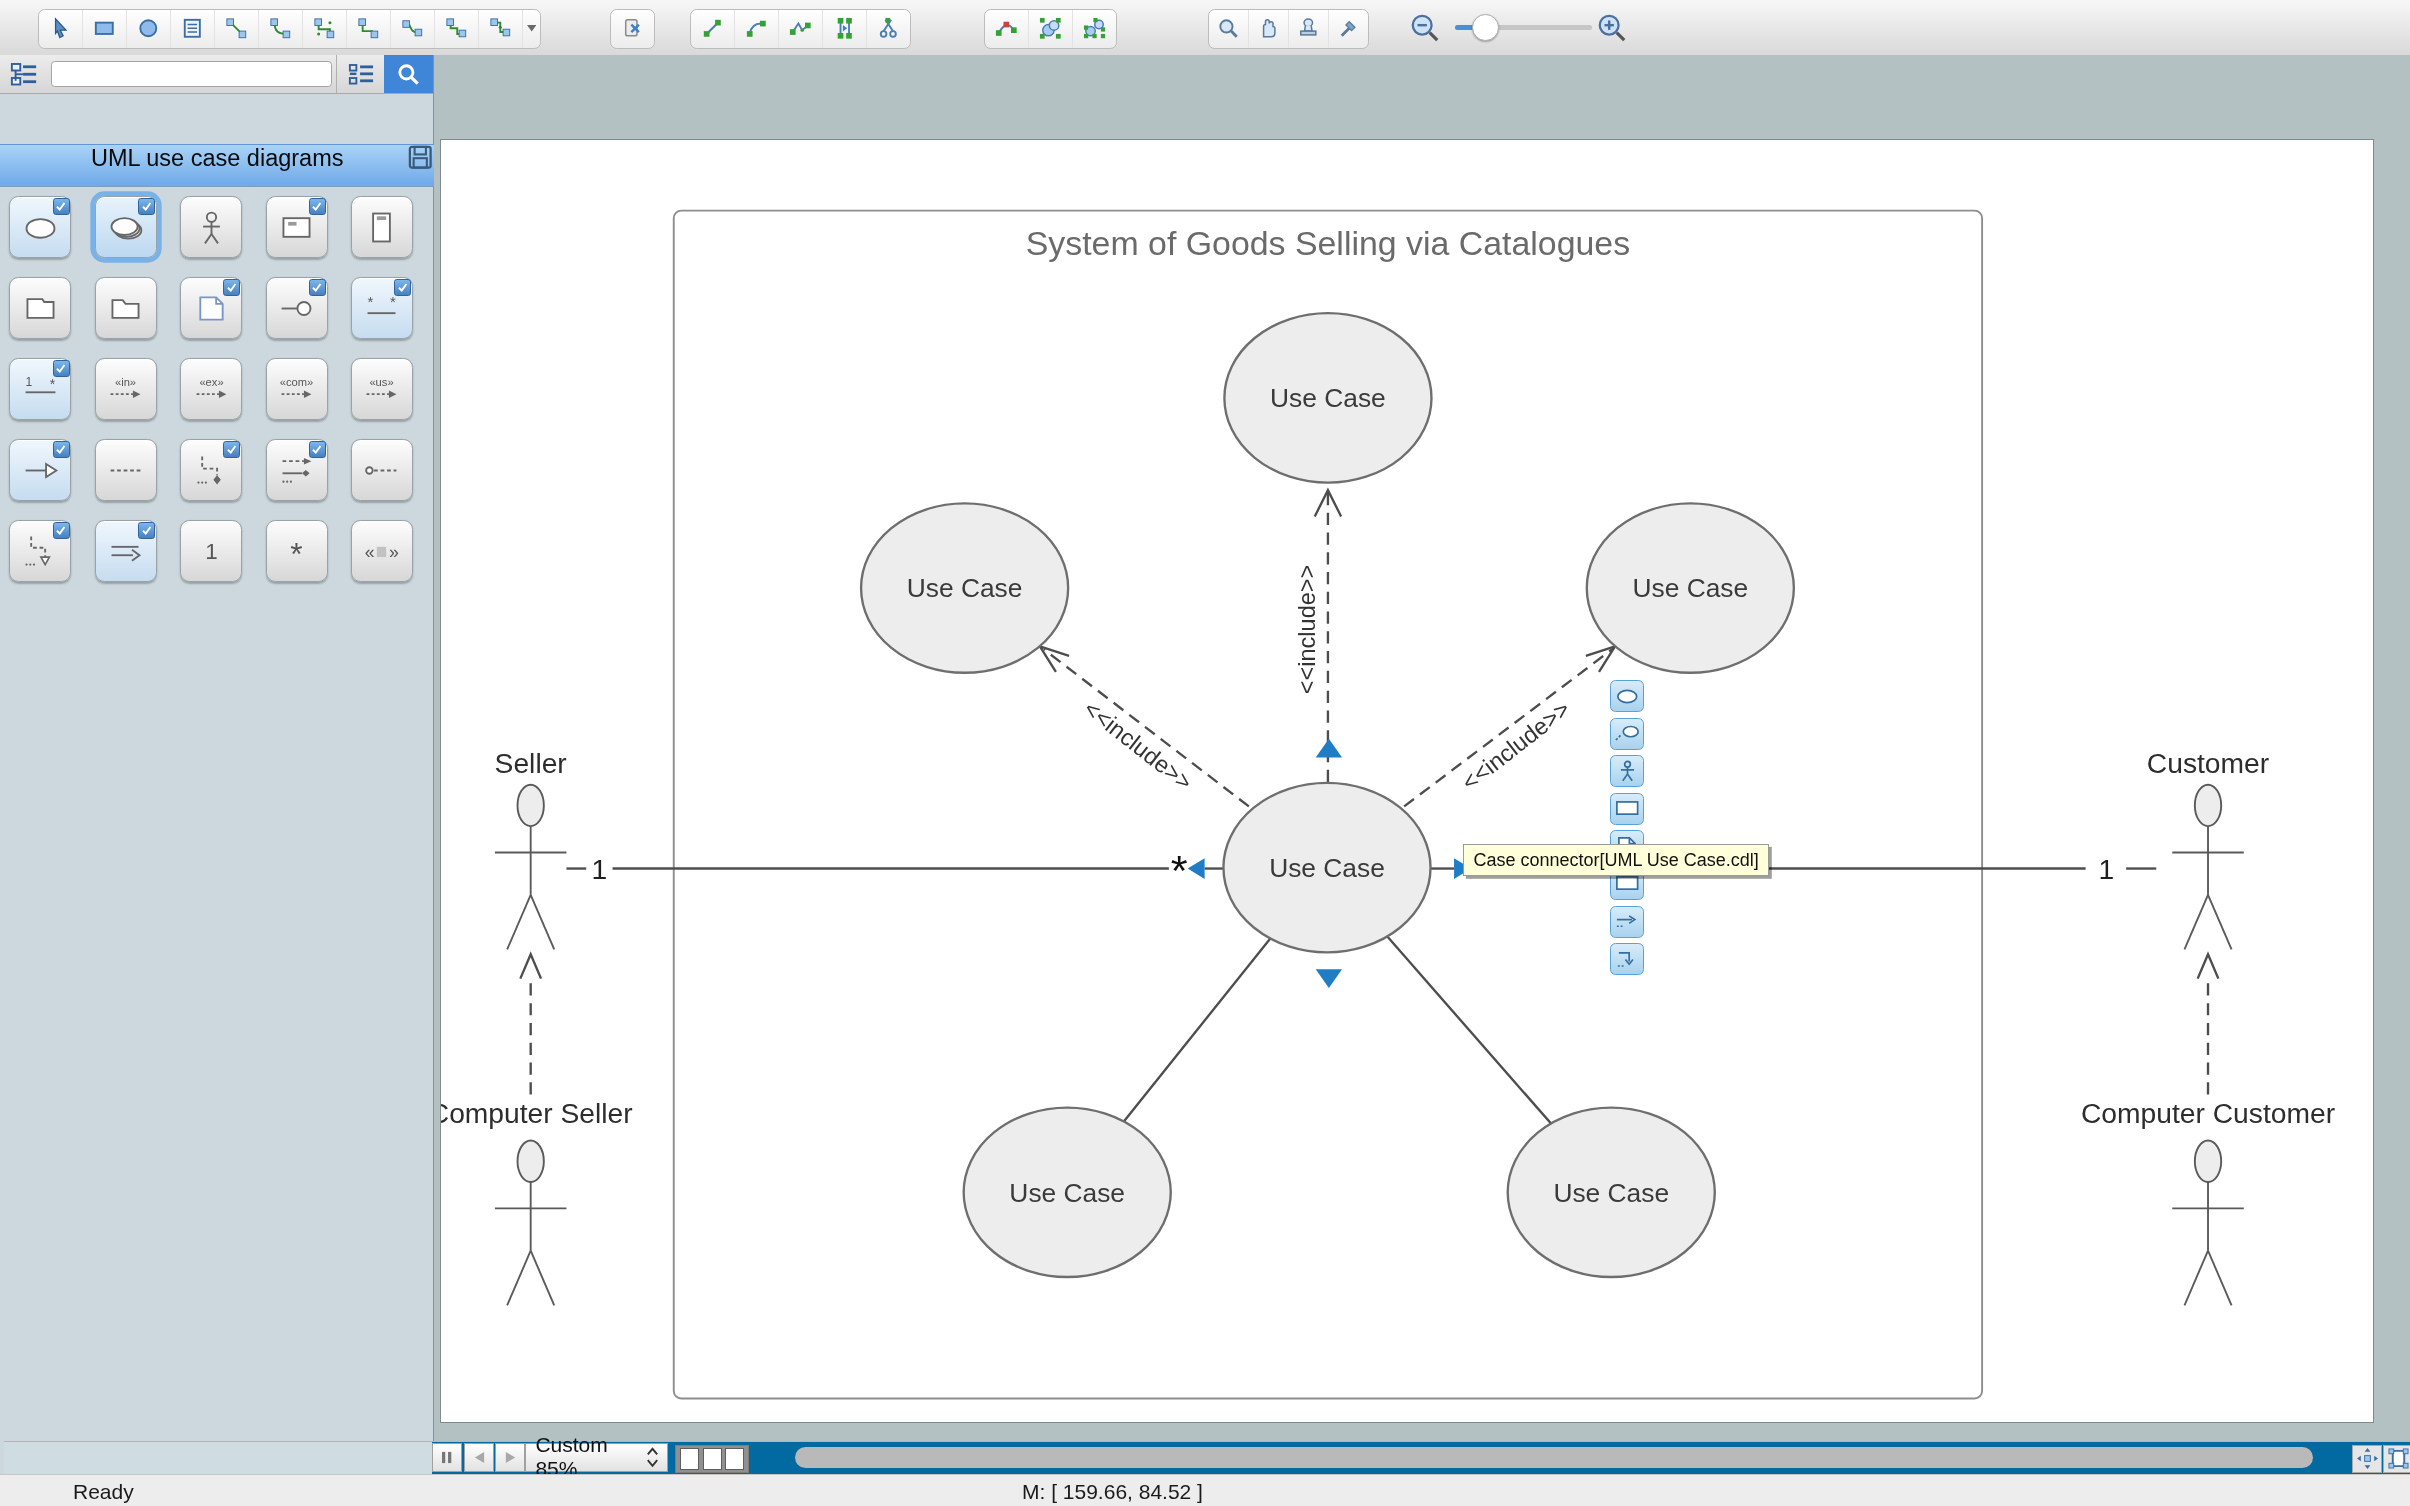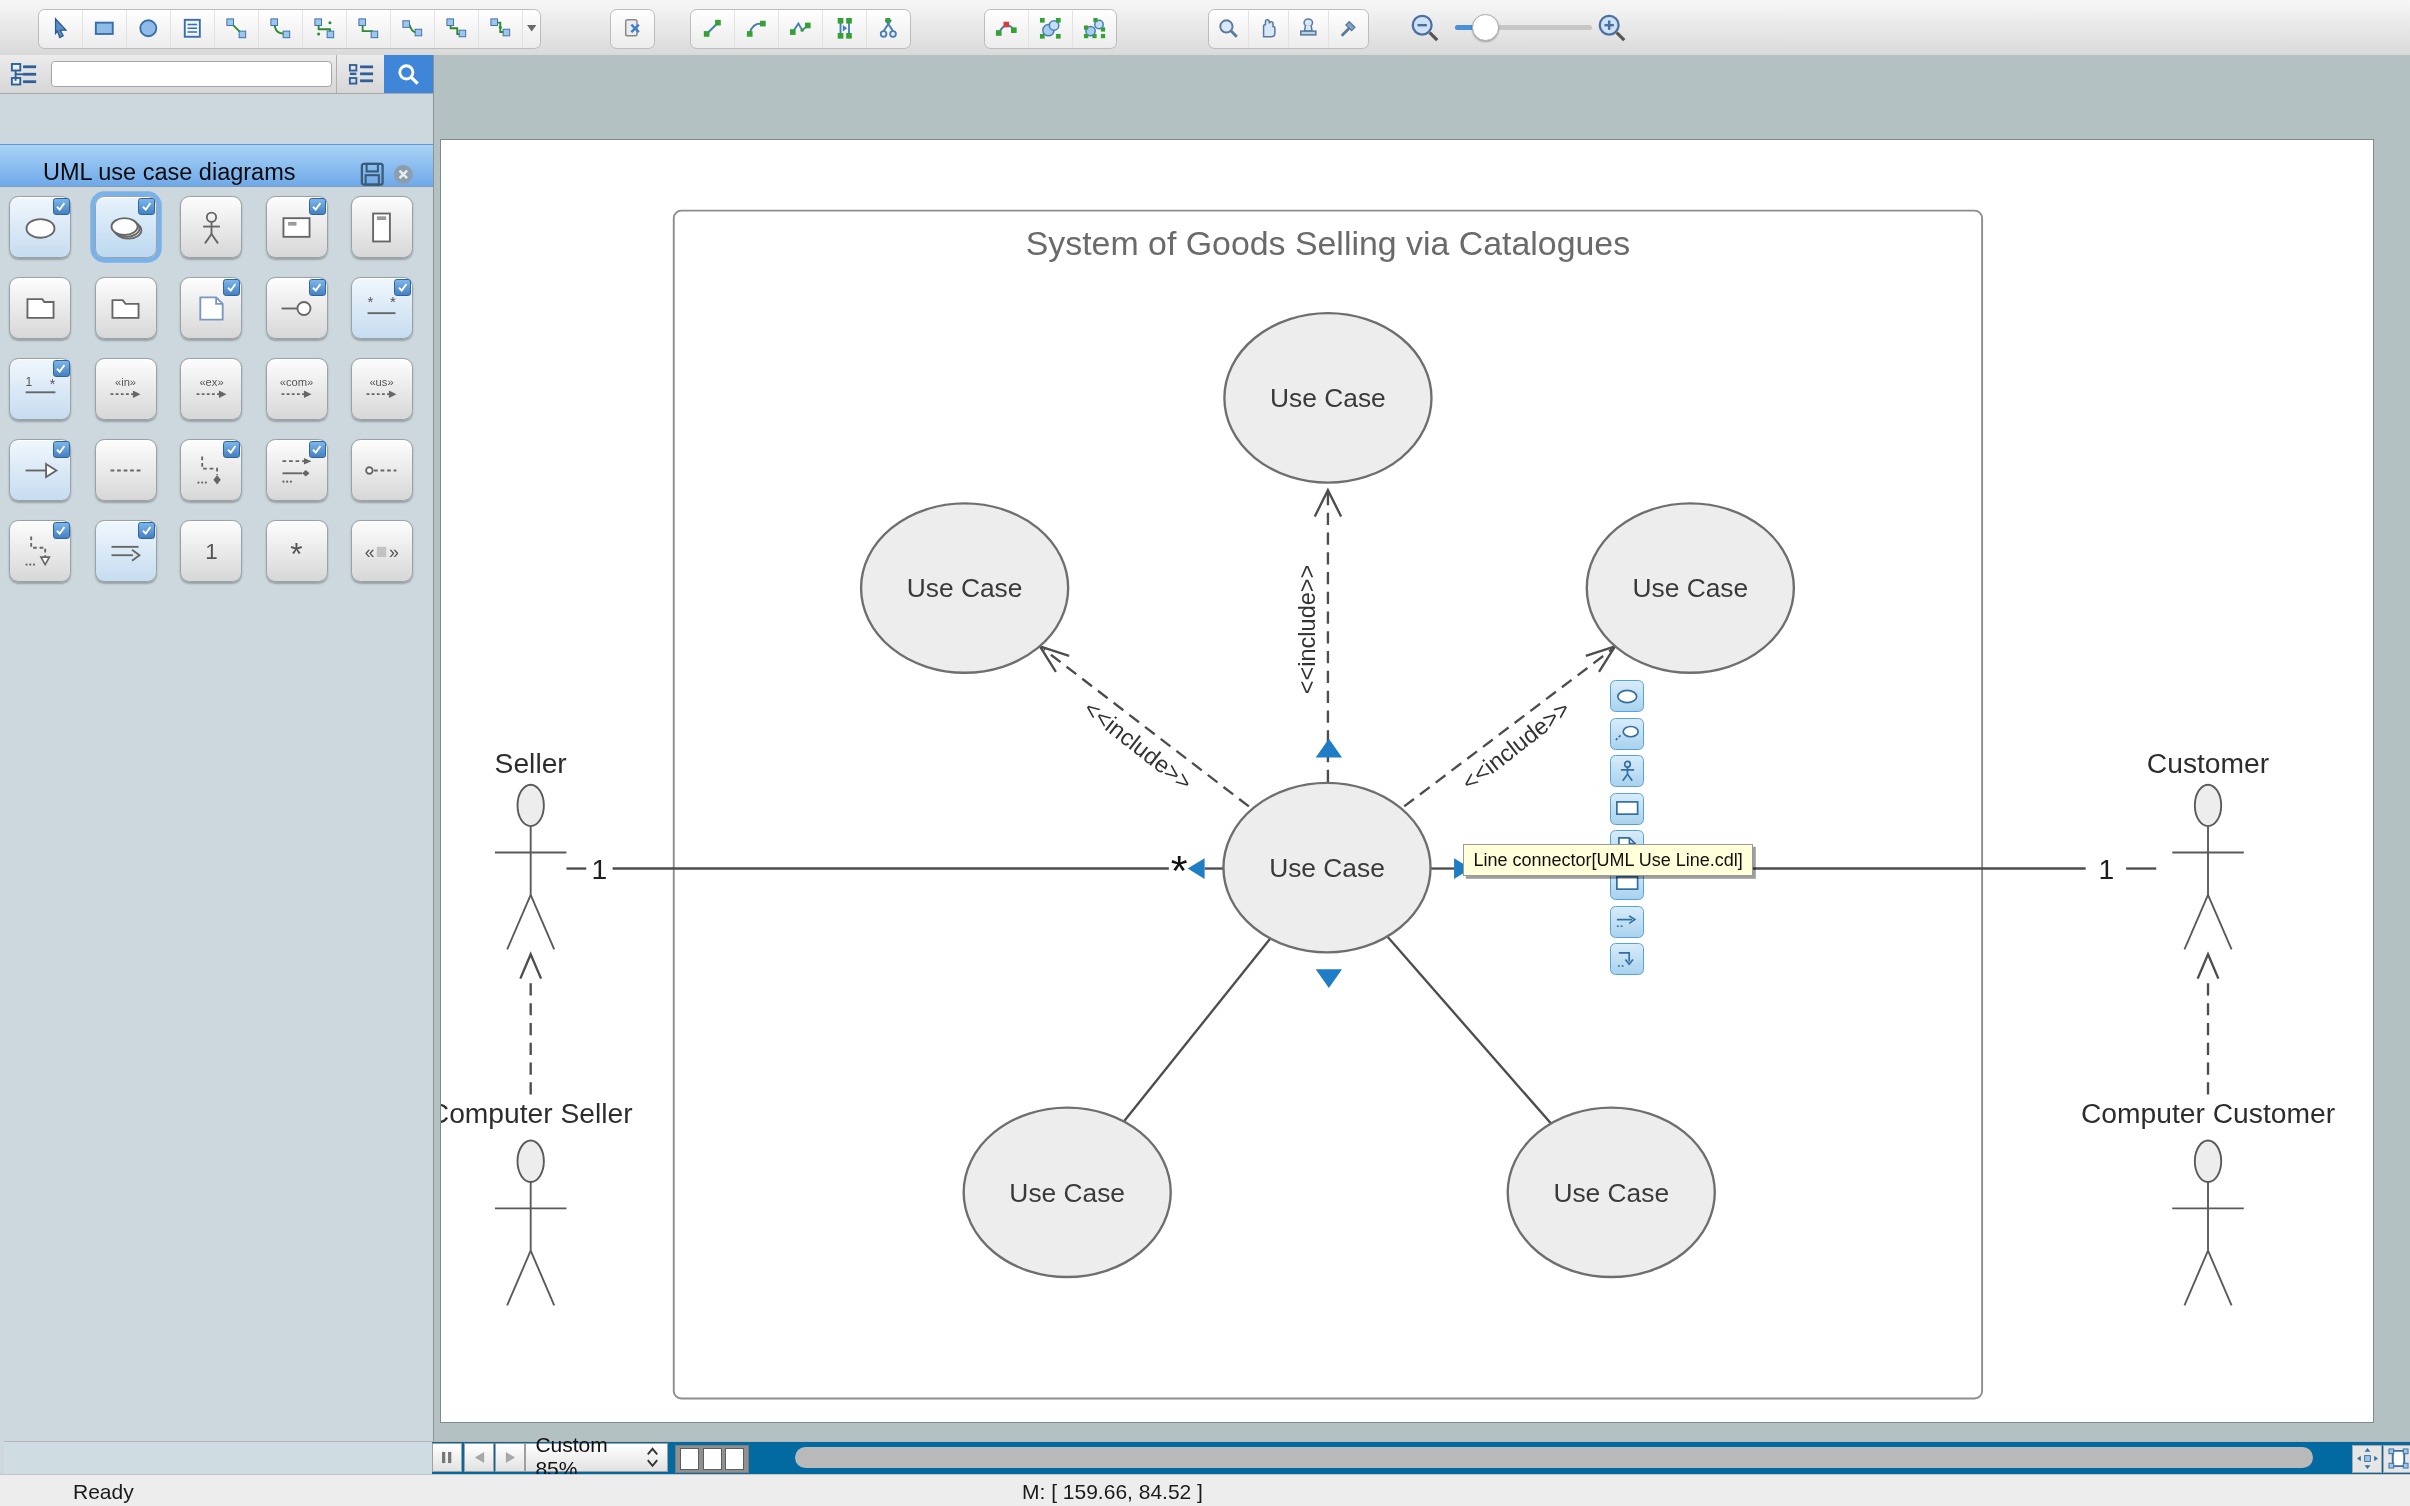--- a/index.html
+++ b/index.html
@@ -23,21 +23,21 @@
   .sb-iconbtn{width:47px;height:38px;display:flex;align-items:center;justify-content:center;}
   #stencil-filter{flex:1;height:24.5px;margin:0 3.8px;border:0.9px solid #a5a5a5;border-radius:3.8px;background:#fff;font-size:17px;padding:0 5.6px;}
   #search-btn{width:49px;height:38px;background:#3f86d9;display:flex;align-items:center;justify-content:center;}
   #search-row{position:absolute;left:0;top:38px;width:433px;height:52px;background:#b3b3b3;display:flex;align-items:center;justify-content:center;}
   #search-input{width:363px;height:32px;border:0.9px solid #999;border-radius:16px;background:#fff;
      font-size:22.6px;color:#555;text-align:center;outline:none;}
   #search-input::placeholder{color:#9a9a9a;}
   #search-glyph{position:absolute;left:121px;top:15px;pointer-events:none;}
   #panel-header{position:absolute;left:0;top:89px;width:433px;height:41px;
      background:linear-gradient(#a9d3f6,#6fa9e9);border-top:0.9px solid #5f97d8;border-bottom:0.9px solid #7e9eb8;
-     display:flex;align-items:flex-end;}
+     display:flex;align-items:flex-start;padding-left:48px;}
   #panel-title{font-size:23.5px;color:#0a0a0a;padding-left:43px;flex:1;}
   #stencil-grid{position:absolute;left:9.4px;top:141px;display:grid;
      grid-template-columns:repeat(5,60px);column-gap:25.4px;row-gap:19px;}
   .sbtn{width:60px;height:60px;border:0.9px solid #98a2a7;border-radius:9.4px;position:relative;
      background:linear-gradient(#fdfdfd,#d7d7d7);box-shadow:inset 0 0.9px 0 #fff,0 1.9px 1.9px rgba(0,0,0,.25);
      display:flex;align-items:center;justify-content:center;}
   .sbtn.blue{background:linear-gradient(#f0f7fd,#c6dcf0);}
   .sbtn.sel{box-shadow:0 0 0 4.7px #79b1e9,inset 0 0.9px 0 #fff;background:linear-gradient(#e8f3fc,#bcd8f0);}
   .badge{position:absolute;top:0.9px;right:0.9px;width:15px;height:15px;border:0.9px solid #2f64a0;border-radius:2.8px;
      background:linear-gradient(#7db6ea,#4580c0);display:flex;align-items:center;justify-content:center;}
@@ -748,21 +748,21 @@
   <div class="pbtn">
       <svg width="22.6" height="19" viewBox="0 0 24 20">
         <path d="M3 3 H14 V12" fill="none" stroke="#336e9e" stroke-width="1.8"></path>
         <polyline points="10,10 14,15 18,10" fill="none" stroke="#336e9e" stroke-width="1.8"></polyline>
         <line x1="2" y1="17" x2="8" y2="17" stroke="#336e9e" stroke-width="1.6" stroke-dasharray="2 2"></line>
       </svg>
     </div>
 </div>
 
 <div id="tooltip" class="abs">
-  <span>Line connector[UML Use Line.cdl]</span>
+  <span>Case connector[UML Use Case.cdl]</span>
 </div>
 
 <div id="scrollrow" class="abs">
   <div class="sideblock"></div>
   <div class="pgbtn" style="left:428px;width:30px;">
       <svg width="11.3" height="13" viewBox="0 0 12 14">
         <rect x="1" y="1" width="3.5" height="12" fill="#777"></rect>
         <rect x="7.5" y="1" width="3.5" height="12" fill="#777"></rect>
       </svg>
     </div>

